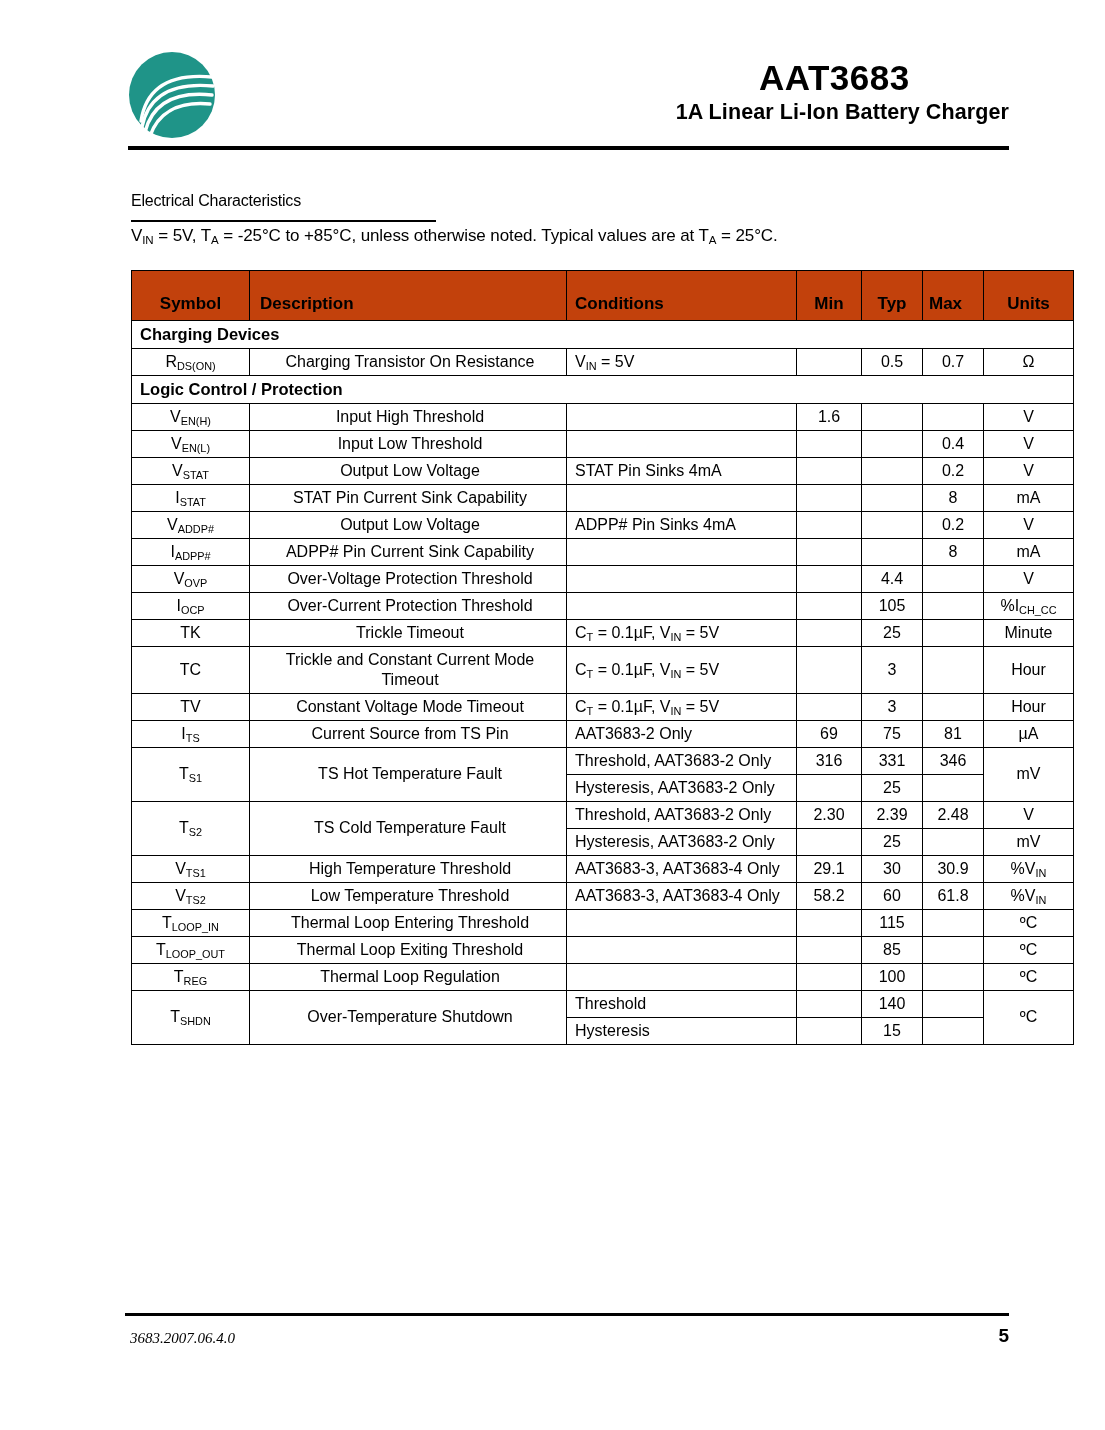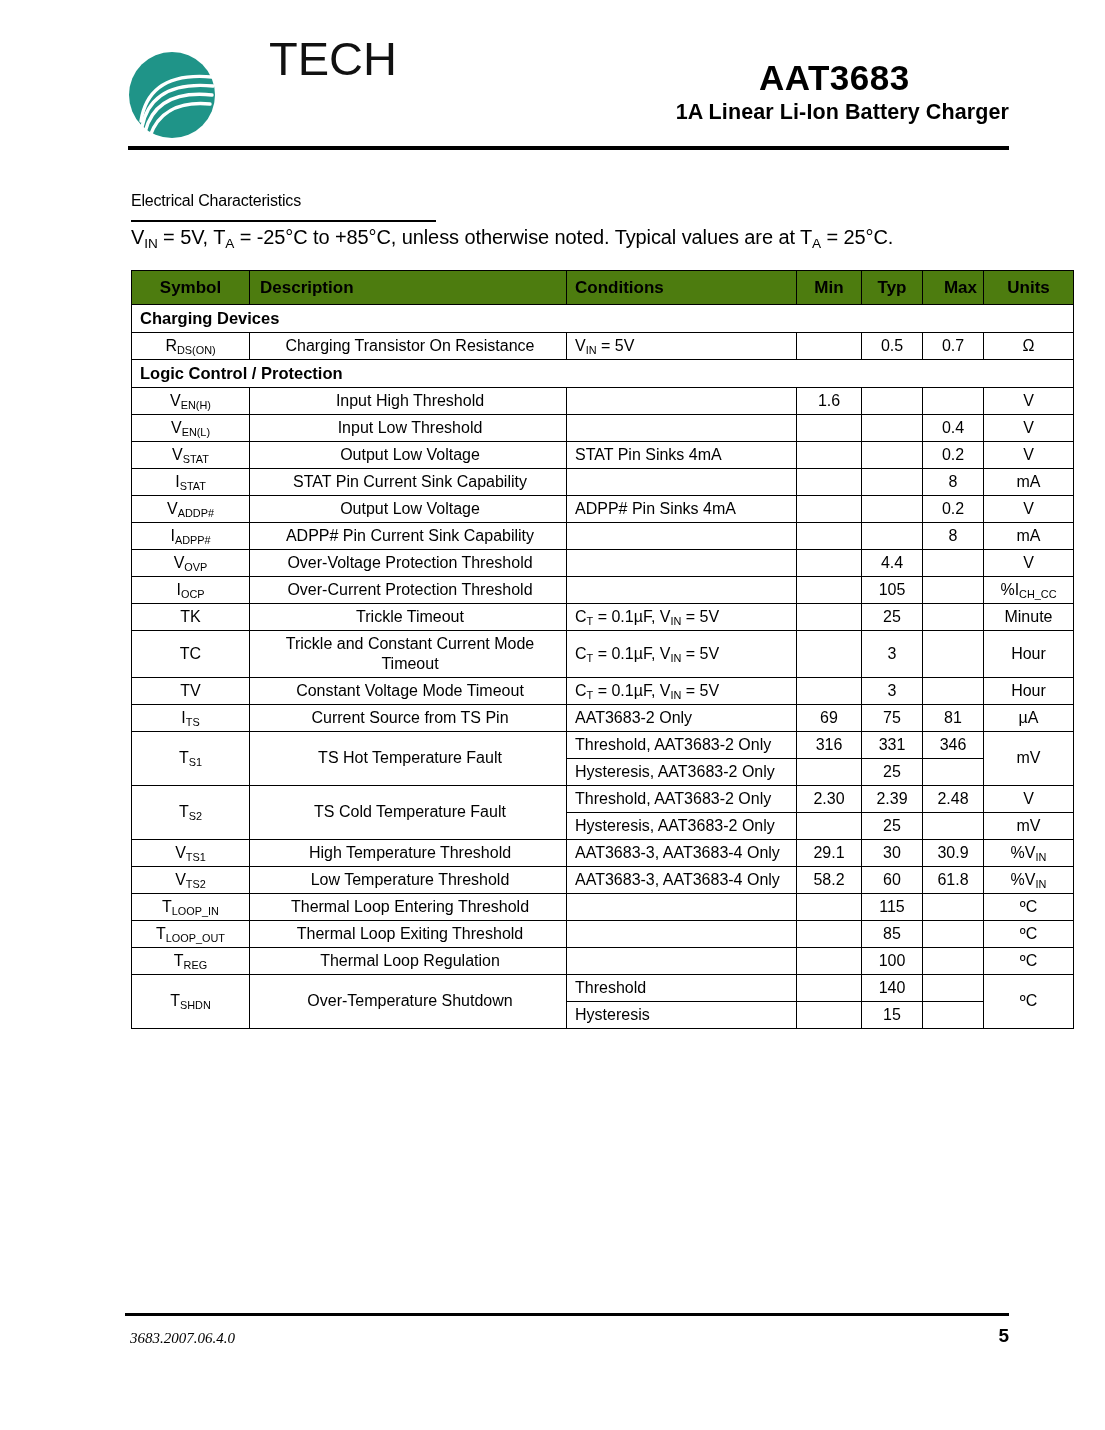--- a/index.html
+++ b/index.html
@@ -111,21 +111,21 @@
     left: 131px;
     top: 220px;
     width: 305px;
     height: 2px;
     background: #000;
   }
   .conditions-line {
     position: absolute;
     left: 131px;
     top: 226px;
-    font-size: 20px;
+    font-size: 17px;
     letter-spacing: -0.1px;
     white-space: nowrap;
   }
   sub { font-size: 0.68em; vertical-align: baseline; position: relative; top: 0.28em; }
 
   
   .spec-table {
     position: absolute;
     left: 131px;
     top: 270px;
@@ -135,32 +135,32 @@
     font-size: 16px;
   }
   .spec-table td, .spec-table th {
     border: 1.6px solid #000;
     padding: 3px 6px;
     vertical-align: middle;
     font-weight: normal;
     line-height: 1.25;
   }
   .spec-table thead th {
-    background: #4d7c0f;
+    background: #c2410c;
     font-weight: bold;
     font-size: 17px;
-    padding-top: 6px;
+    padding-top: 22px;
     padding-bottom: 6px;
   }
   .th-symbol   { width: 105px; text-align: center; }
   .th-desc     { width: 300px; text-align: left; padding-left: 10px !important; margin-top: 22px; }
   .th-cond     { width: 215px; text-align: left; padding-left: 8px !important; }
   .th-min      { width: 52px;  text-align: center; }
   .th-typ      { width: 48px;  text-align: center; }
-  .th-max      { width: 48px;  text-align: right; }
+  .th-max      { width: 48px;  text-align: left; }
   .th-units    { width: 77px;  text-align: center; }
 
   td.c-symbol { text-align: center; }
   td.c-desc   { text-align: center; padding-left: 10px !important; }
   td.c-cond   { text-align: left; padding-left: 8px !important; }
   td.c-num    { text-align: center; }
   td.c-units  { text-align: center; }
 
   tr.group-row td {
     font-weight: bold;
@@ -207,21 +207,20 @@
       <svg class="logo-mark" viewBox="0 0 88 88">
         <circle cx="44" cy="44" r="43" fill="#1f9488"></circle>
         <g fill="none" stroke="#ffffff" stroke-width="3.4" stroke-linecap="round">
           <path d="M13 70 C18 38 40 22 84 26"></path>
           <path d="M14 76 C20 46 42 31 85 35"></path>
           <path d="M17 81 C24 54 45 40 84 44"></path>
           <path d="M22 85 C30 62 50 50 82 53"></path>
         </g>
       </svg>
       <div class="logo-text">
-        <span class="logo-line2">TECH</span>
       </div>
     </div>
 
     <div class="title-block">
       <div class="part-number">AAT3683</div>
       <div class="part-subtitle">1A Linear Li-Ion Battery Charger</div>
     </div>
   </div>
   <div class="header-rule"></div>
 

